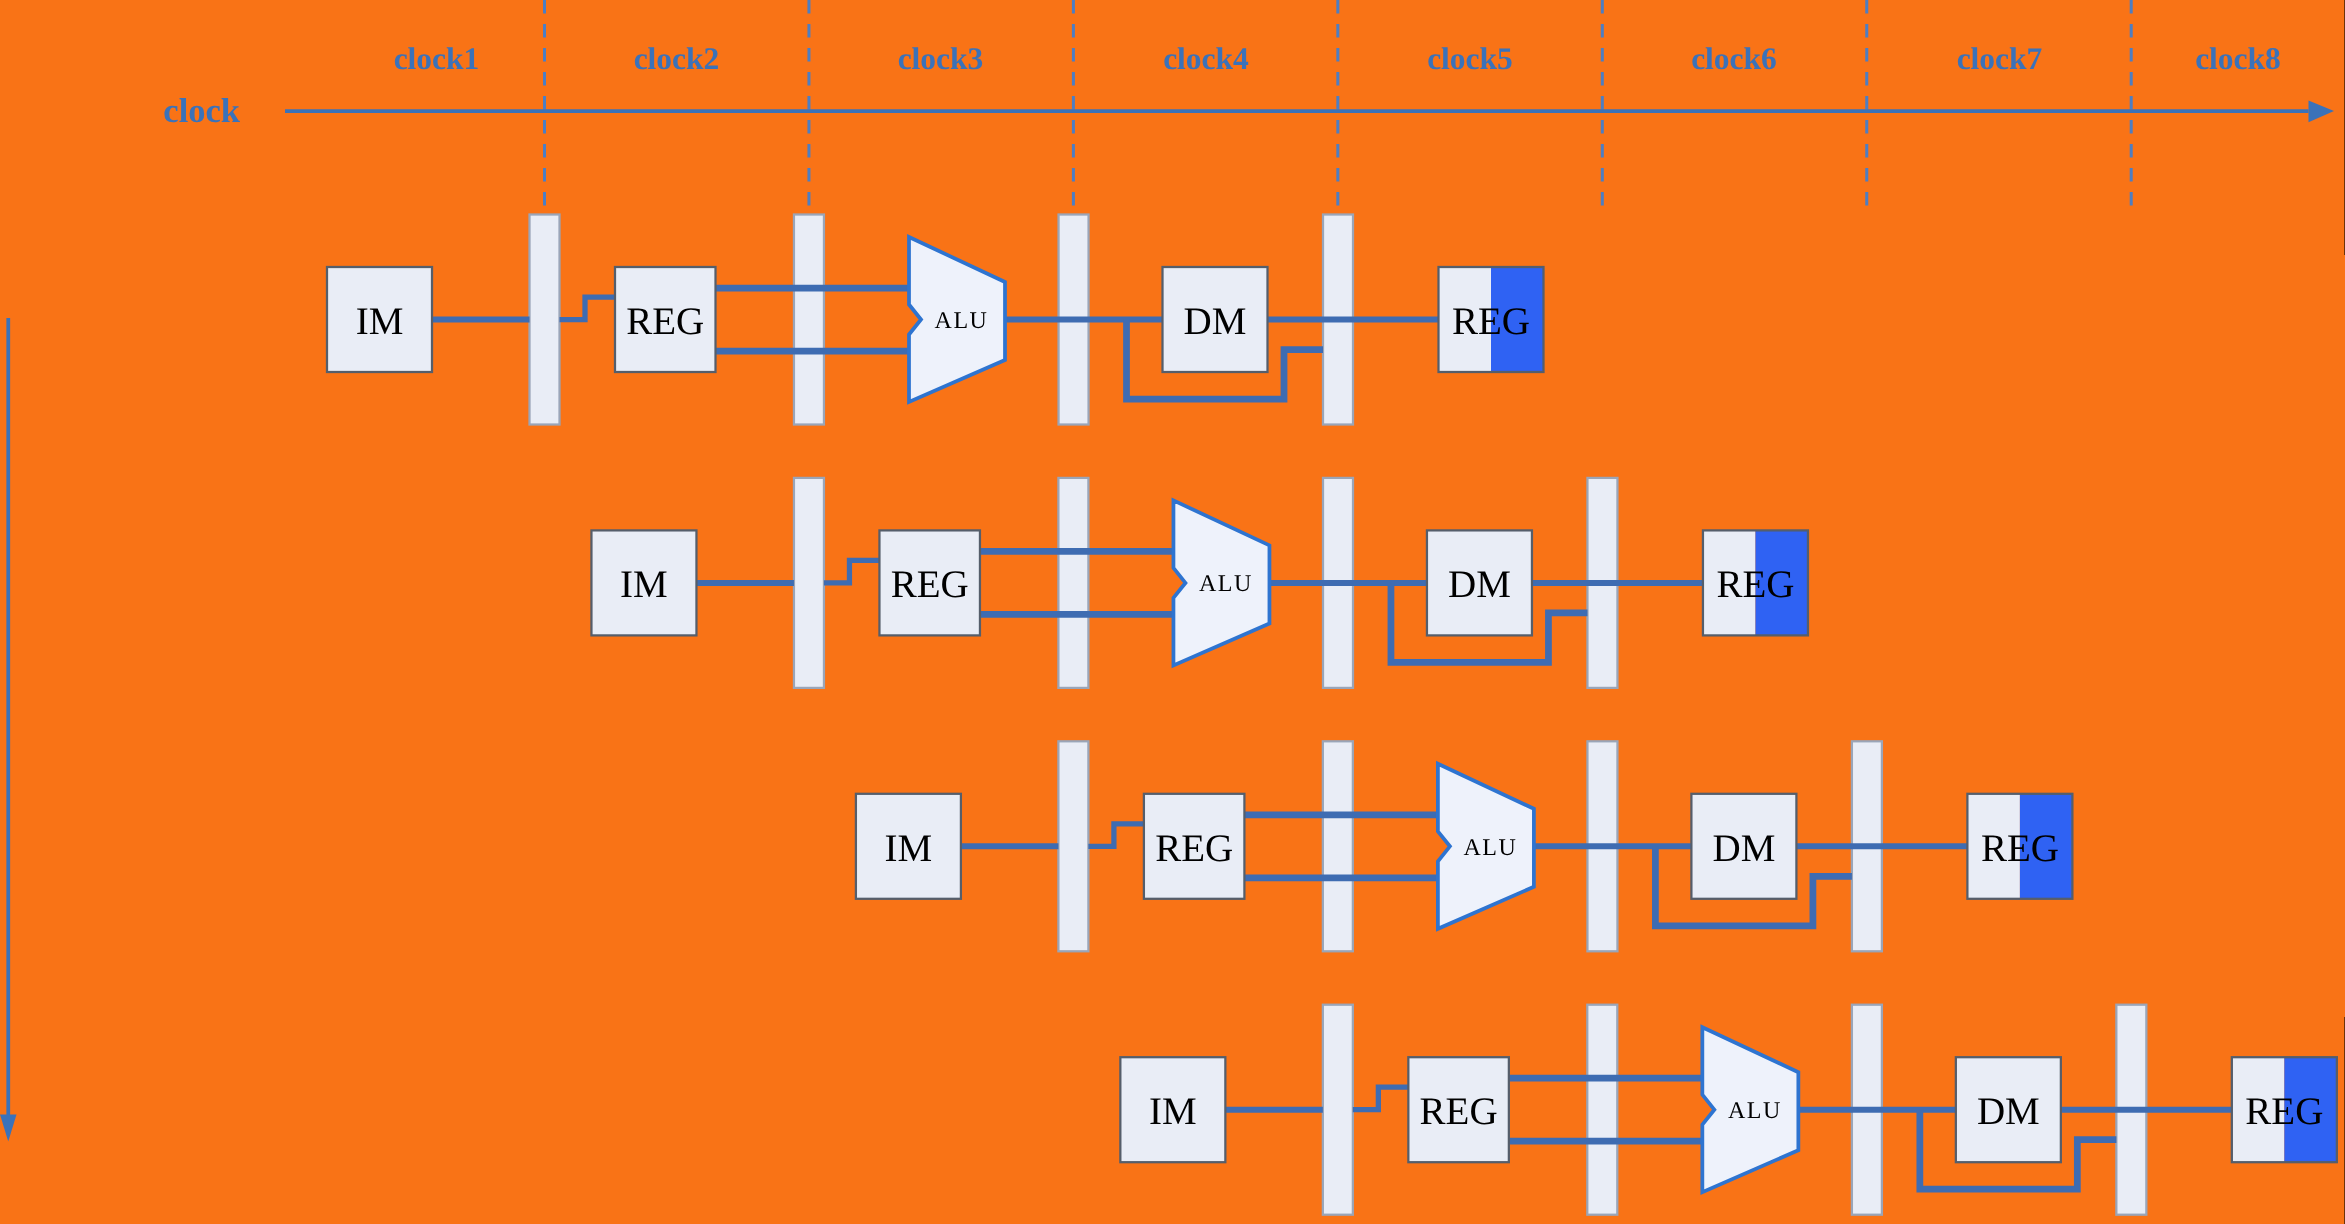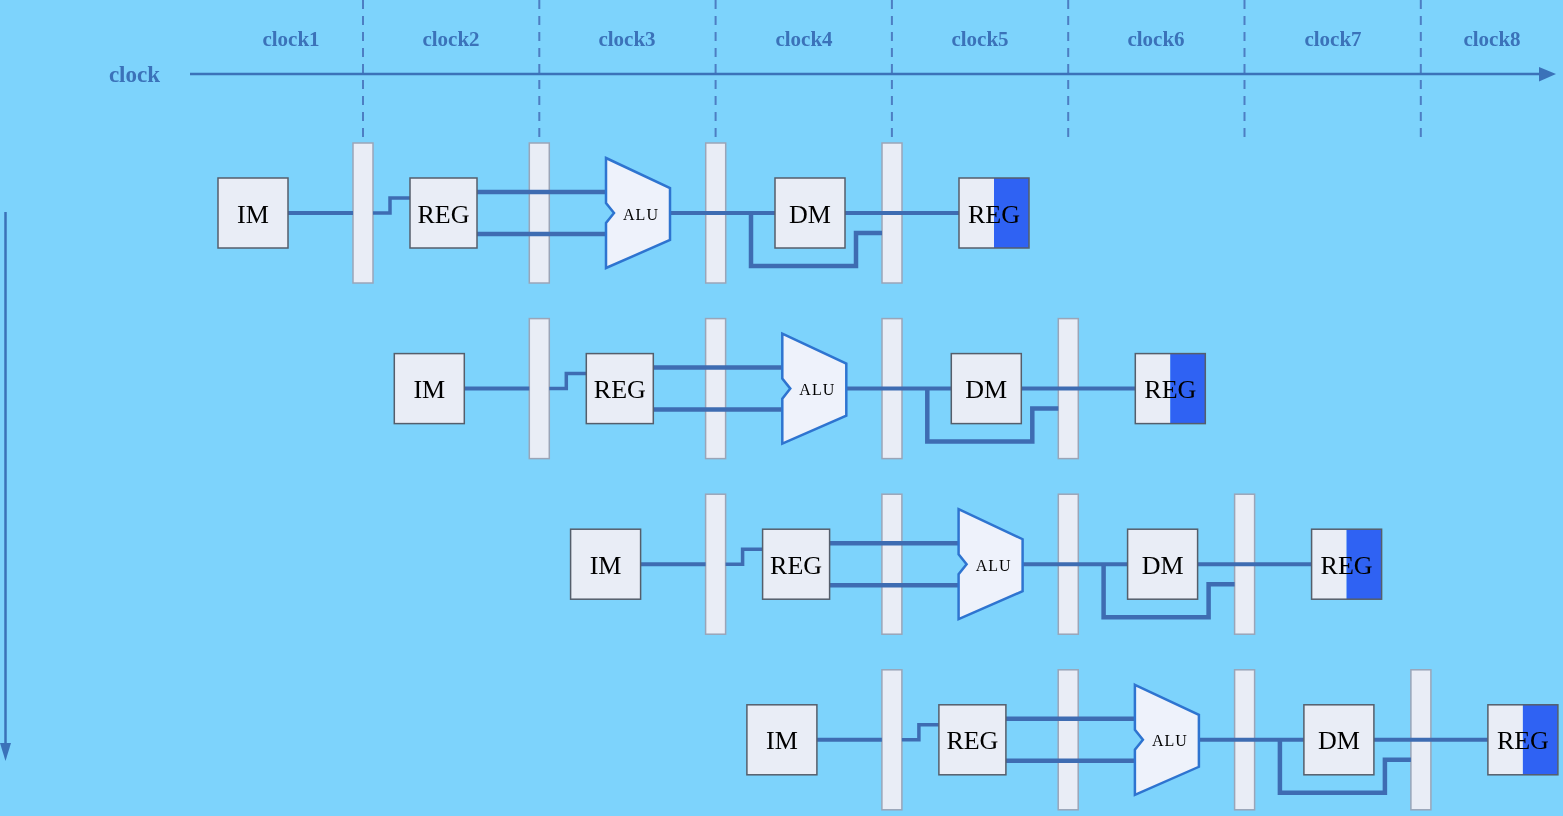--- a/index.html
+++ b/index.html
@@ -1,16 +1,16 @@
 <!DOCTYPE html>
 <html><head>
 <meta charset="utf-8">
 <style>
   html,body{margin:0;padding:0;background:#000;}
-  .stage{width:1563px;height:816px;position:relative;overflow:hidden;background:#7dd3fc;}
+  .stage{width:1563px;height:816px;position:relative;overflow:hidden;background:#f97316;}
   svg{display:block;}
   text{font-family:"Liberation Serif","DejaVu Serif",serif;}
   .clock-label{font-weight:bold;font-size:21px;}
   .axis-label{font-weight:bold;font-size:23px;}
   .unit-label{font-size:26px;}
   .alu-label{font-size:16px;letter-spacing:1px;}
 </style>
 </head>
 <body>
 

